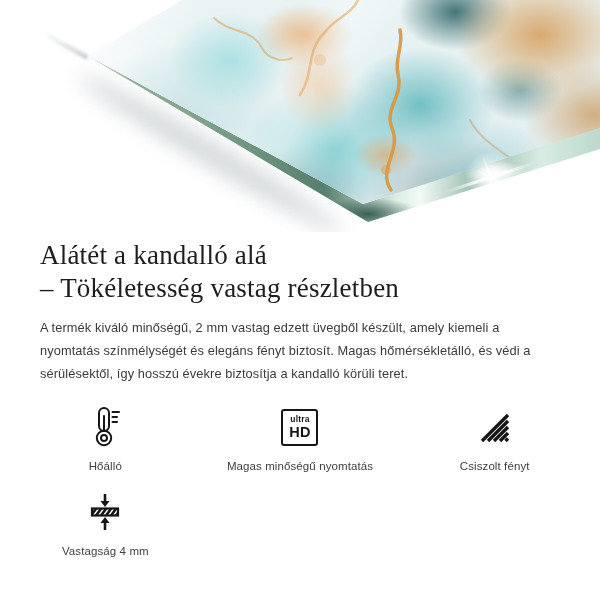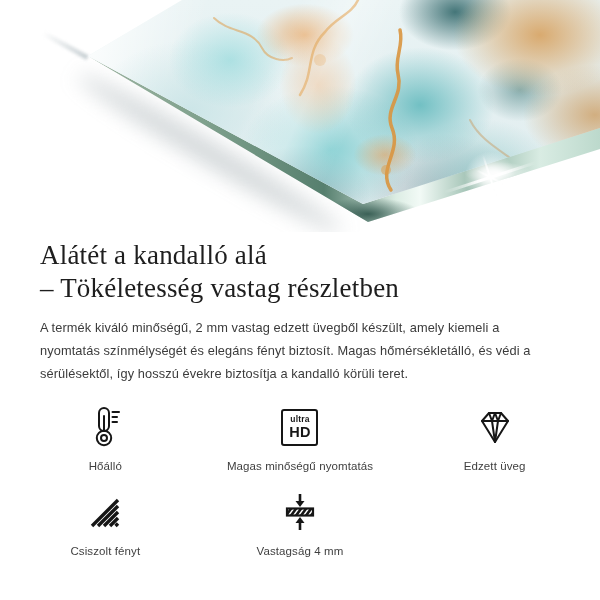--- a/index.html
+++ b/index.html
@@ -175,31 +175,20 @@
       <div class="icon-wrap">
         <div class="hd-box">
           <span class="hd-top">ultra</span>
           <span class="hd-bottom">HD</span>
         </div>
       </div>
       <div class="feature-label">Magas minőségű nyomtatás</div>
     </div>
 
 
-    <div class="feature">
-      <div class="icon-wrap">
-        <svg width="42" height="40" viewBox="0 0 42 40">
-          <path class="st" d="M8,14 L15,6 H27 L34,14 L21,35 Z"></path>
-          <line class="st" x1="8" y1="14" x2="34" y2="14"></line>
-          <path class="st" d="M15,6 L18,14 L21,6 L24,14 L27,6"></path>
-          <path class="st" d="M18,14 L21,35 L24,14"></path>
-        </svg>
-      </div>
-      <div class="feature-label">Edzett üveg</div>
-    </div>
 
     <div class="feature">
       <div class="icon-wrap">
         <svg width="40" height="40" viewBox="0 0 40 40">
           <line class="st thick" x1="7" y1="34" x2="33" y2="8"></line>
           <line class="st thick" x1="13" y1="34" x2="33" y2="14"></line>
           <line class="st thick" x1="19" y1="34" x2="33" y2="20"></line>
           <line class="st thick" x1="25" y1="34" x2="33" y2="26"></line>
           <line class="st thick" x1="30.5" y1="34" x2="33" y2="31.5"></line>
         </svg>

